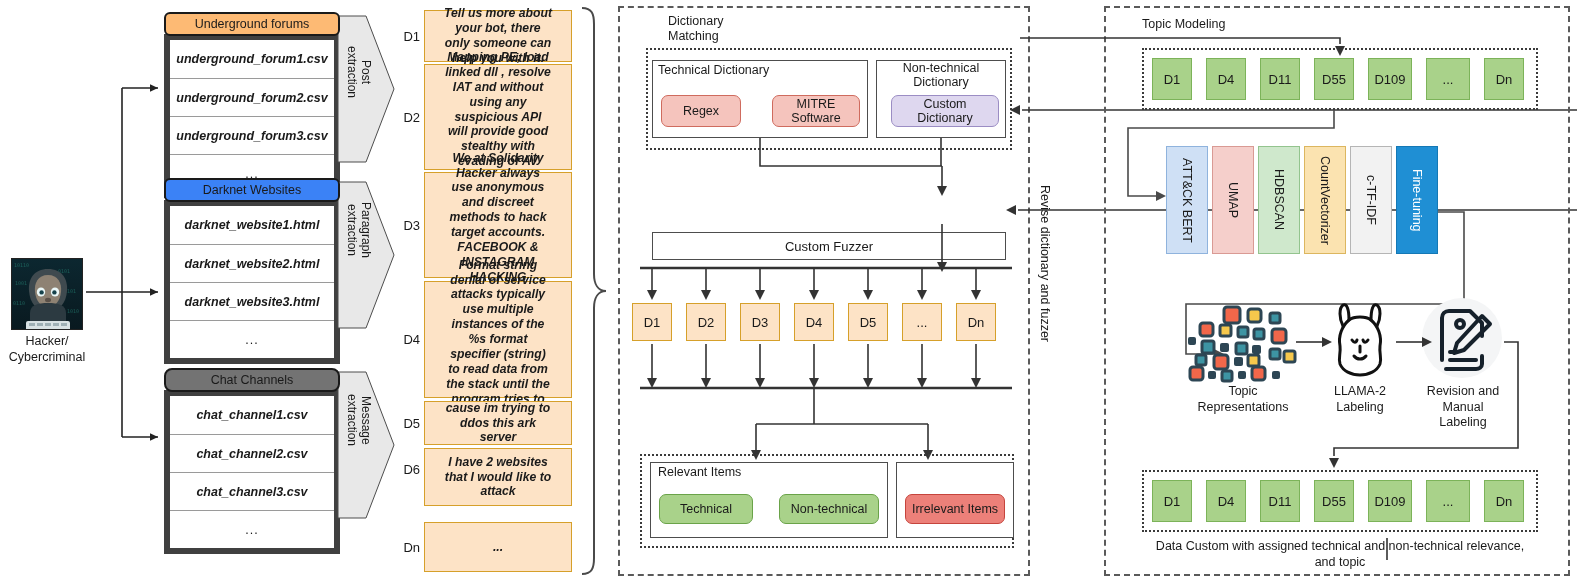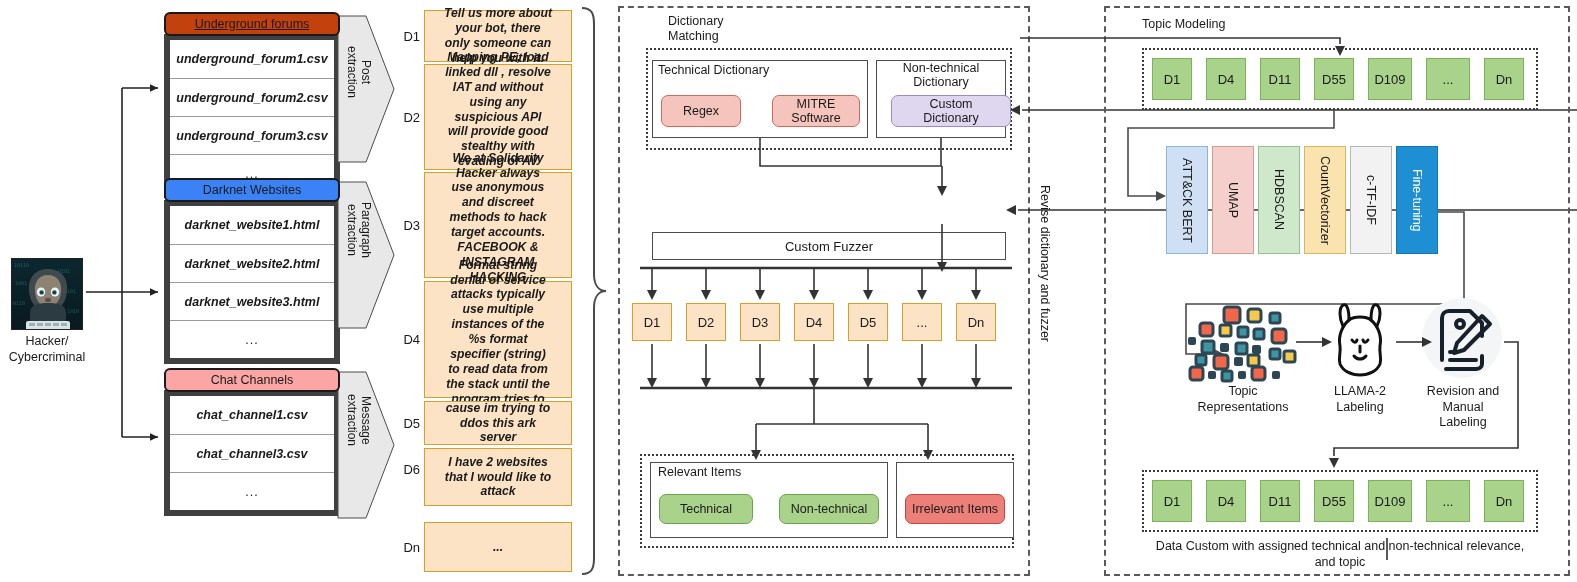--- a/index.html
+++ b/index.html
@@ -192,21 +192,21 @@
             <rect x="41" y="64" width="6" height="3"></rect>
             <rect x="49" y="64" width="6" height="3"></rect>
           </g>
       </svg>
     </div>
     <div class="hackercap" style="margin-top:4px;white-space:pre-line;">Hacker/
 Cybercriminal</div>
   </div>
 
   <div class="abs" style="left:164px; top:12px; width:176px;">
-    <div class="srchdr" style="background:#c2410c;text-decoration:underline;">
+    <div class="srchdr" style="background:#fdba74;">
       <span>Underground forums</span>
     </div>
     <div class="srcbox" style="margin-top:-2px;">
       <div class="srcrow">underground_forum1.csv</div>
       <div class="srcrow">underground_forum2.csv</div>
       <div class="srcrow">underground_forum3.csv</div>
       <div class="srcrow dots">...</div>
     </div>
   </div>
   <div class="abs" style="left:338px; top:16px; width:56px; height:146px;">
@@ -230,25 +230,26 @@
   </div>
   <div class="abs" style="left:338px; top:182px; width:56px; height:146px;">
     <svg width="56" height="146" viewBox="0 0 56 146">
       <polygon points="0,0 28,0 56,73 28,146 0,146" fill="#e8e8e8" stroke="#4d4d4d" stroke-width="1"></polygon>
     </svg>
     <div class="chevlabel" style="left:6px; top:20px; white-space:pre-line;">Paragraph
 extraction</div>
   </div>
 
   <div class="abs" style="left:164px; top:368px; width:176px;">
-    <div class="srchdr" style="background:#fca5a5;">
+    <div class="srchdr" style="background:#737373;border-radius:8px;">
       <span>Chat Channels</span>
     </div>
     <div class="srcbox" style="margin-top:-2px;">
       <div class="srcrow">chat_channel1.csv</div>
+      <div class="srcrow">chat_channel2.csv</div>
       <div class="srcrow">chat_channel3.csv</div>
       <div class="srcrow dots">...</div>
     </div>
   </div>
   <div class="abs" style="left:338px; top:372px; width:56px; height:146px;">
     <svg width="56" height="146" viewBox="0 0 56 146">
       <polygon points="0,0 28,0 56,73 28,146 0,146" fill="#e8e8e8" stroke="#4d4d4d" stroke-width="1"></polygon>
     </svg>
     <div class="chevlabel" style="left:6px; top:22px; white-space:pre-line;">Message
 extraction</div>
@@ -302,21 +303,21 @@
 
   <div class="abs panel-solid" style="left:652px; top:60px; width:216px; height:78px;"></div>
   <div class="abs" style="left:658px; top:63px; font-size:12.5px;">Technical Dictionary</div>
   <div class="abs pill pill-red" style="left:661px; top:95px; width:80px; height:32px;">Regex</div>
   <div class="abs pill pill-red" style="left:772px; top:95px; width:88px; height:32px; white-space:pre-line;">MITRE
 Software</div>
 
   <div class="abs panel-solid" style="left:876px; top:60px; width:130px; height:78px;"></div>
   <div class="abs" style="left:882px; top:61px; width:118px; font-size:12.5px; text-align:center; line-height:1.15; white-space:pre-line;">Non-technical
 Dictionary</div>
-  <div class="abs pill pill-purp" style="left:891px; top:95px; width:120px; height:32px; white-space:pre-line;">Custom
+  <div class="abs pill pill-purp" style="left:891px; top:95px; width:108px; height:32px; white-space:pre-line;">Custom
 Dictionary</div>
 
   <div class="abs plainbox" style="left:652px; top:196px; width:354px; height:28px;">Custom Fuzzer</div>
 
   <svg class="abs" style="left:618px; top:0px;" width="420" height="582">
     <g stroke="#333" stroke-width="1.6" fill="none">
       <path d="M142 138 L142 166 L324 166"></path>
       <path d="M323 138 L323 166"></path>
       <path d="M324 166 L324 188"></path>
 

